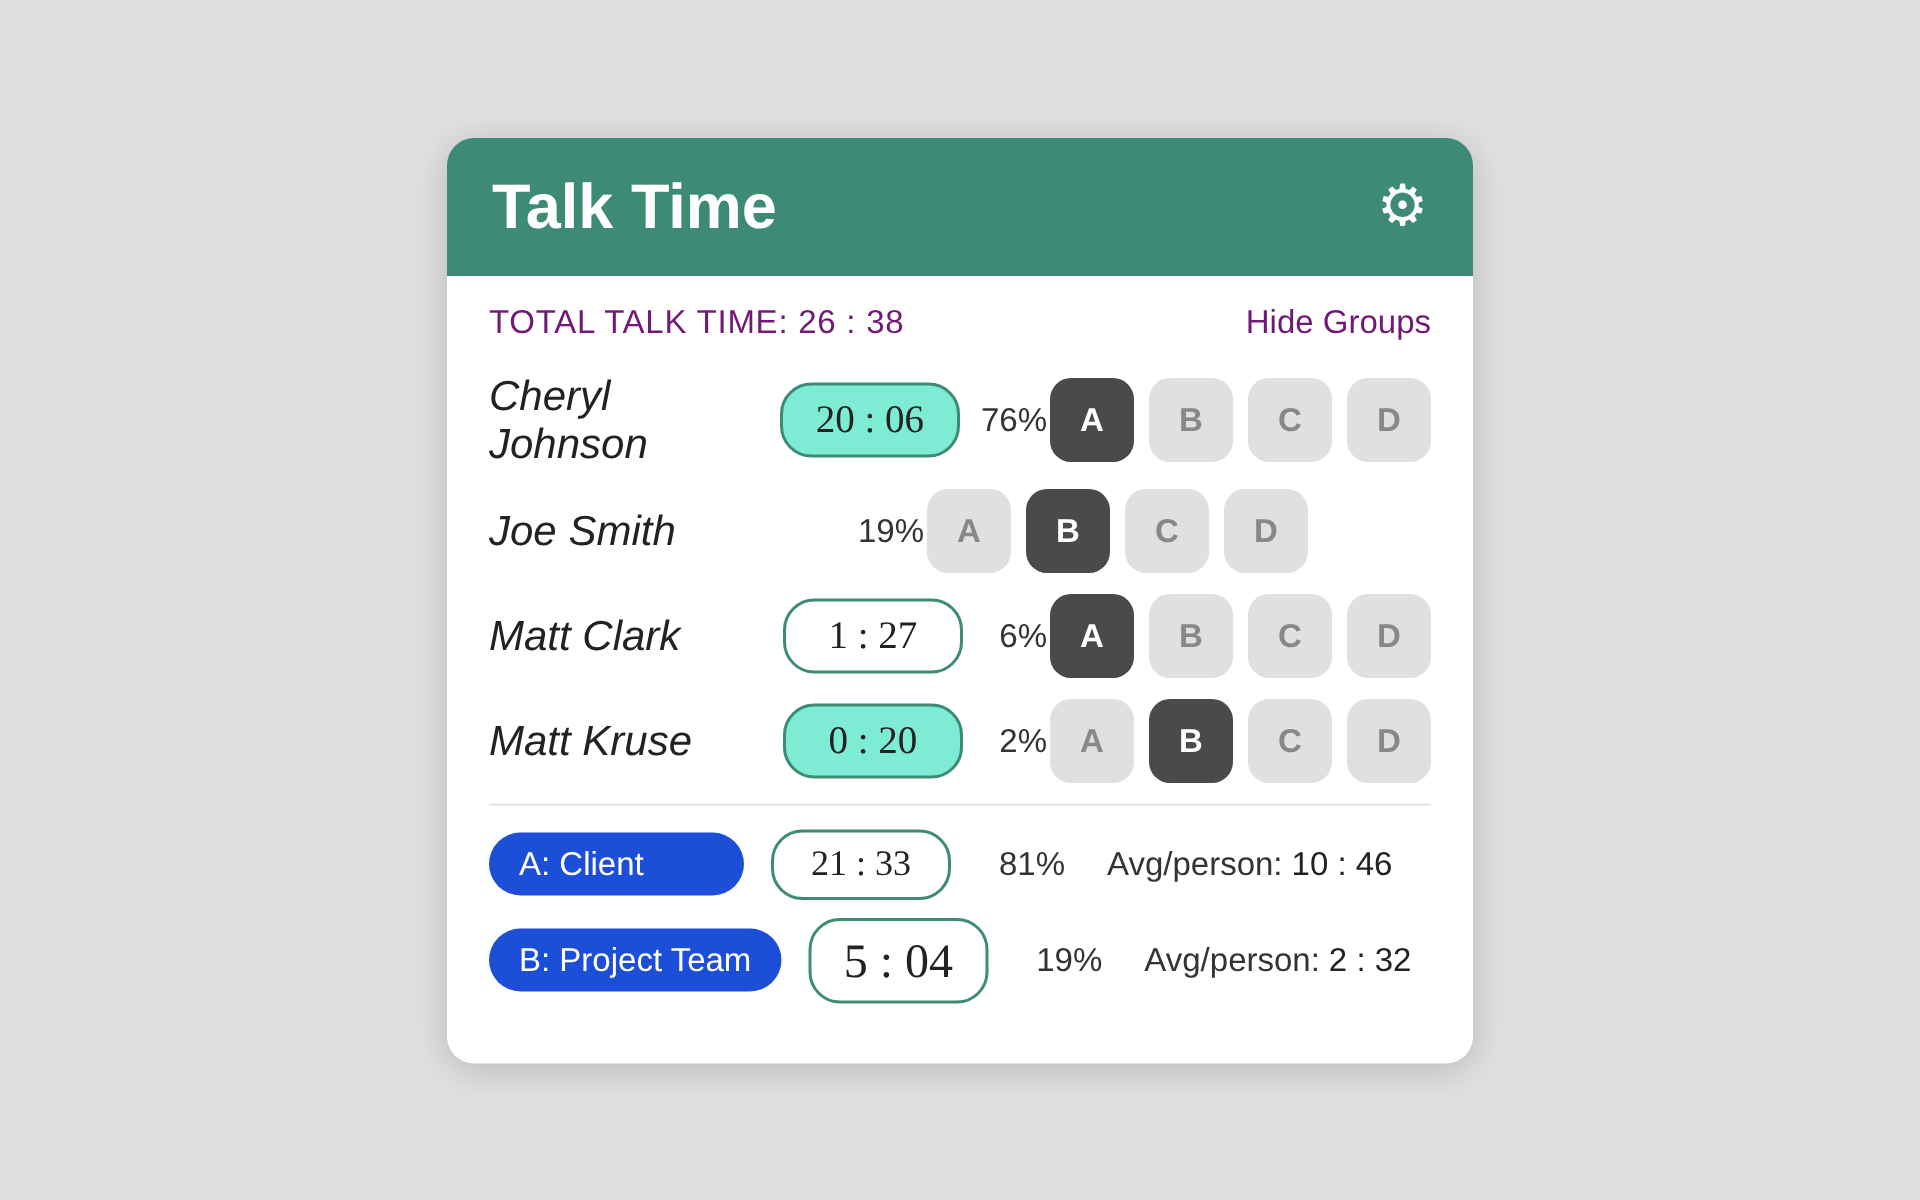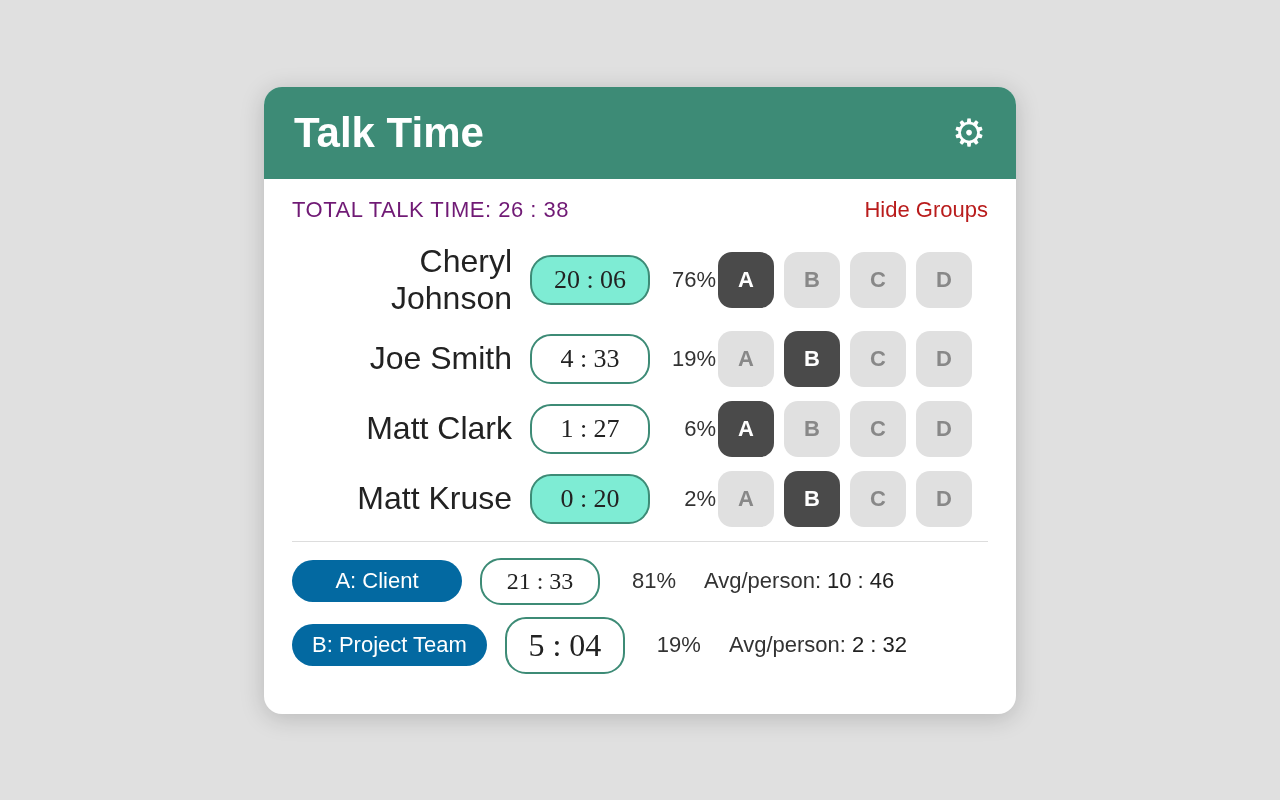--- a/index.html
+++ b/index.html
@@ -8,21 +8,21 @@
       display: flex;
       justify-content: center;
       align-items: center;
       min-height: 100vh;
       font-family: 'Helvetica Neue', Arial, sans-serif;
     }
     .card {
       background: #fff;
       border-radius: 18px;
       overflow: hidden;
-      width: 752px;
+      width: 684px;
       box-shadow: 0 4px 24px rgba(0,0,0,0.18);
     }
     .header {
       background: #3d8b76;
       padding: 22px 30px;
       display: flex;
       align-items: center;
       justify-content: space-between;
     }
     .header-title {
@@ -44,38 +44,38 @@
       justify-content: space-between;
       margin-bottom: 20px;
     }
     .total-label {
       font-size: 22px;
       color: #701a75;
       letter-spacing: 0.5px;
     }
     .hide-groups-btn {
       font-size: 22px;
-      color: #b91c1c;
+      color: #701a75;
       background: none;
       border: none;
       cursor: pointer;
       font-weight: 400;
     }
     .person-row {
       display: flex;
       align-items: center;
       margin-bottom: 14px;
     }
     .person-name {
-      font-size: 32px;
+      font-size: 28px;
       color: #222;
       width: 220px;
-      text-align: right;
       margin-right: 18px;
       font-weight: 400;
+      font-style: italic;
     }
     .time-box {
       border: 2.5px solid #3d8b76;
       border-radius: 21px;
       padding: 8px 18px;
       font-size: 26px;
       color: #222;
       min-width: 120px;
       text-align: center;
       margin-right: 14px;
@@ -119,30 +119,30 @@
       height: 1px;
       background: #ddd;
       margin: 10px 0 16px 0;
     }
     .summary-row {
       display: flex;
       align-items: center;
       margin-bottom: 12px;
     }
     .group-label-btn {
-      background: #0369a1;
+      background: #1d4ed8;
       color: #fff;
       border-radius: 22px;
       padding: 8px 20px;
       font-size: 22px;
       font-weight: 500;
       border: none;
       cursor: pointer;
       min-width: 170px;
-      text-align: center;
+      text-align: left;
       margin-right: 18px;
     }
     .avg-label {
       font-size: 22px;
       color: #333;
       margin-left: 26px;
     }
     .avg-value {
       font-size: 22px;
       color: #222;
@@ -171,21 +171,20 @@
           <span class="percent">76%</span>
           <div class="group-btns">
             <button class="group-btn active-dark">A</button>
             <button class="group-btn inactive">B</button>
             <button class="group-btn inactive">C</button>
             <button class="group-btn inactive">D</button>
           </div>
         </div>
         <div class="person-row">
           <span class="person-name">Joe Smith</span>
-          <div class="time-box">4 : 33</div>
           <span class="percent">19%</span>
           <div class="group-btns">
             <button class="group-btn inactive">A</button>
             <button class="group-btn active-dark">B</button>
             <button class="group-btn inactive">C</button>
             <button class="group-btn inactive">D</button>
           </div>
         </div>
         <div class="person-row">
           <span class="person-name">Matt Clark</span>

